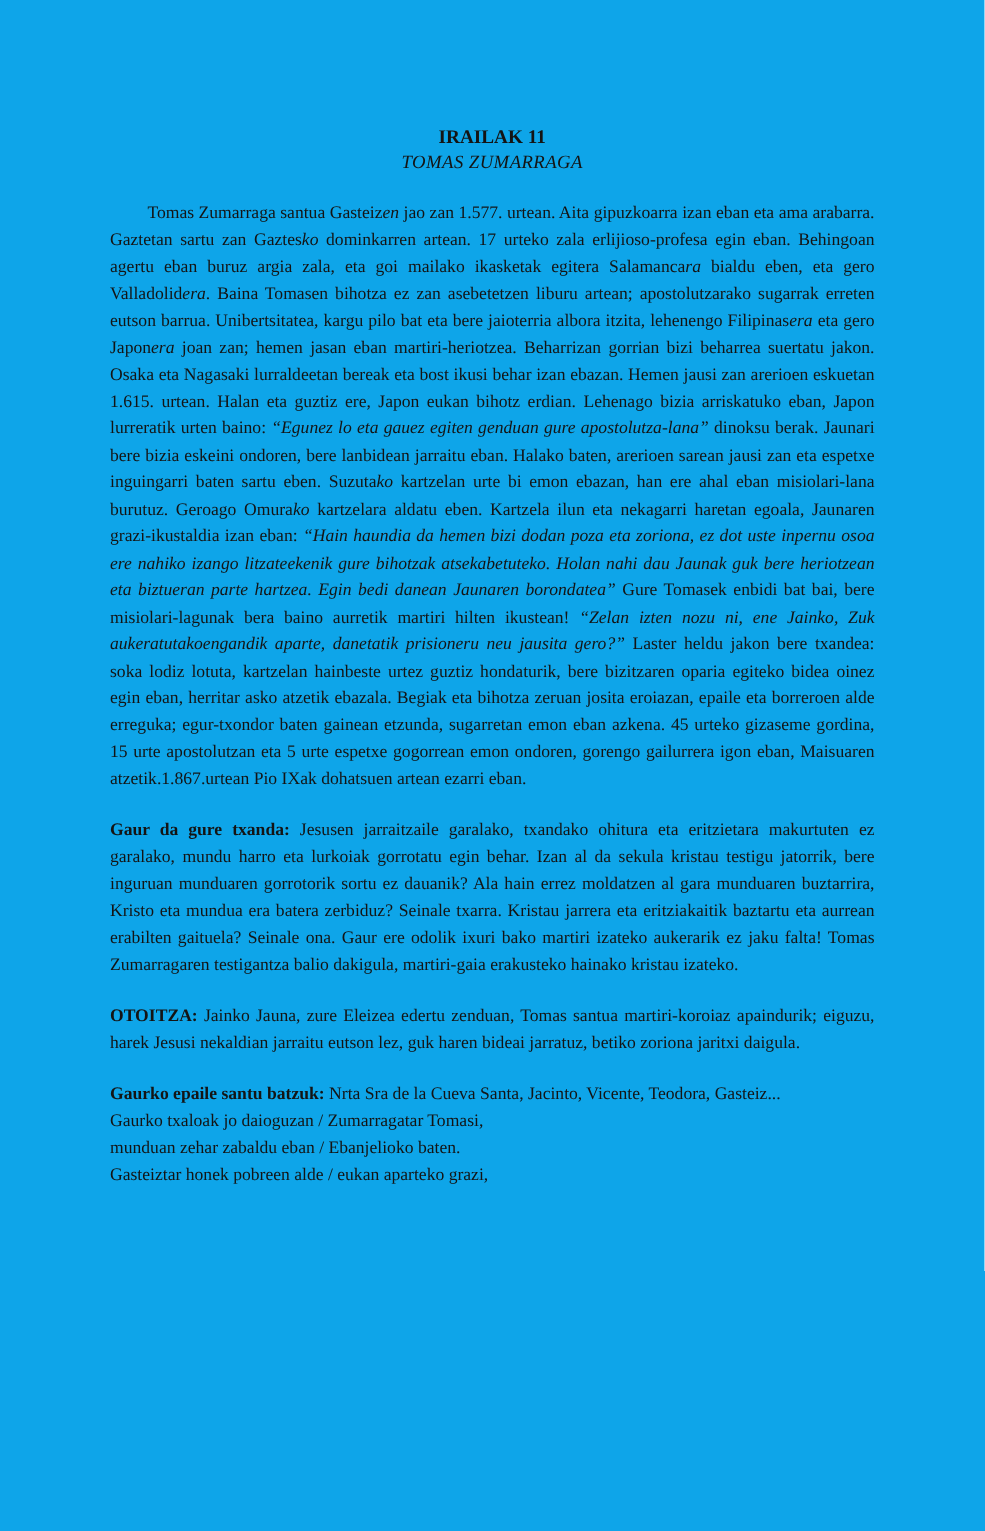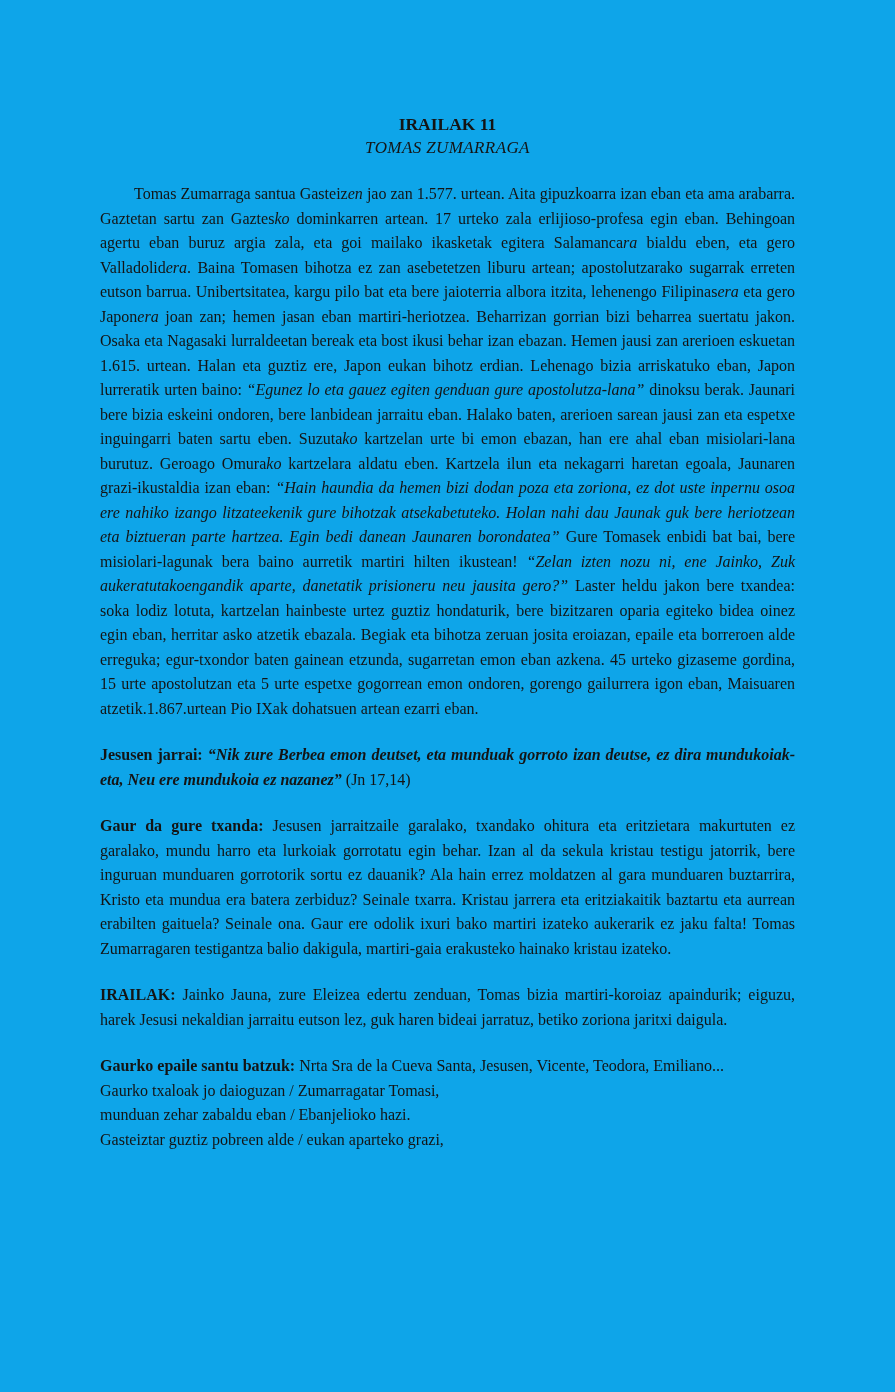--- a/index.html
+++ b/index.html
@@ -51,21 +51,20 @@
 </head>
 <body>
 
 <div class="page">
   <div class="doc-header">
     <div class="date-title">IRAILAK 11</div>
     <div class="saint-title">TOMAS ZUMARRAGA</div>
   </div>
   <div class="doc-body">
       <p class="para justify indent"><span>Tomas Zumarraga santua Gasteiz</span><span class="it">en</span><span> jao zan 1.577. urtean. Aita gipuzkoarra izan eban eta ama arabarra. Gaztetan sartu zan Gaztes</span><span class="it">ko</span><span> dominkarren artean. 17 urteko zala erlijioso-profesa egin eban. Behingoan agertu eban buruz argia zala, eta goi mailako ikasketak egitera Salamanca</span><span class="it">ra</span><span> bialdu eben, eta gero Valladolid</span><span class="it">era</span><span>. Baina Tomasen bihotza ez zan asebetetzen liburu artean; apostolutzarako sugarrak erreten eutson barrua. Unibertsitatea, kargu pilo bat eta bere jaioterria albora itzita, lehenengo Filipinas</span><span class="it">era</span><span> eta gero Japon</span><span class="it">era</span><span> joan zan; hemen jasan eban martiri-heriotzea. Beharrizan gorrian bizi  beharrea suertatu jakon. Osaka eta Nagasaki lurraldeetan bereak eta bost ikusi behar izan ebazan. Hemen jausi zan arerioen eskuetan 1.615. urtean. Halan eta guztiz ere, Japon eukan bihotz erdian. Lehenago bizia arriskatuko eban, Japon lurreratik urten baino: </span><span class="it">“Egunez lo eta gauez egiten genduan gure apostolutza-lana”</span><span> dinoksu berak. Jaunari bere bizia eskeini ondoren, bere lanbidean jarraitu eban. Halako baten, arerioen sarean jausi zan eta espetxe inguingarri baten sartu eben. Suzuta</span><span class="it">ko</span><span> kartzelan urte bi emon ebazan, han ere ahal eban misiolari-lana burutuz. Geroago Omura</span><span class="it">ko</span><span> kartzelara aldatu eben. Kartzela ilun eta nekagarri haretan egoala, Jaunaren grazi-ikustaldia izan eban: </span><span class="it">“Hain haundia da hemen bizi dodan poza eta zoriona, ez dot uste inpernu osoa ere nahiko izango litzateekenik gure bihotzak atsekabetuteko. Holan nahi dau Jaunak guk bere heriotzean eta biztueran parte hartzea. Egin bedi danean Jaunaren borondatea”</span><span> Gure Tomasek enbidi bat bai, bere misiolari-lagunak bera baino aurretik martiri hilten ikustean! </span><span class="it">“Zelan izten nozu ni, ene Jainko, Zuk aukeratutakoengandik aparte, danetatik prisioneru neu jausita gero?”</span><span> Laster heldu jakon bere txandea: soka lodiz lotuta, kartzelan hainbeste urtez guztiz hondaturik, bere bizitzaren oparia egiteko bidea oinez egin eban, herritar asko atzetik ebazala. Begiak eta bihotza zeruan josita eroiazan, epaile eta borreroen alde erreguka; egur-txondor baten gainean etzunda, sugarretan emon eban azkena. 45 urteko gizaseme gordina, 15 urte apostolutzan eta 5 urte espetxe gogorrean emon ondoren, gorengo gailurrera igon eban, Maisuaren atzetik.1.867.urtean Pio IXak dohatsuen artean ezarri eban.</span></p>
-      <p class="para justify"><span class="bd">Jesusen jarrai: </span><span class="it bd">“Nik zure Berbea emon deutset, eta munduak gorroto izan deutse, ez dira mundukoiak-eta, Neu ere mundukoia ez nazanez”</span><span> (Jn 17,14)</span></p>
       <p class="para justify"><span class="bd">Gaur da gure txanda: </span><span>Jesusen jarraitzaile garalako, txandako ohitura eta eritzietara makurtuten ez garalako, mundu harro eta lurkoiak gorrotatu egin behar. Izan al da sekula kristau testigu jatorrik, bere inguruan munduaren gorrotorik sortu ez dauanik? Ala hain errez moldatzen al gara munduaren buztarrira, Kristo eta mundua era batera zerbiduz? Seinale txarra. Kristau jarrera eta eritziakaitik baztartu eta aurrean erabilten gaituela? Seinale ona. Gaur ere odolik  ixuri bako martiri izateko aukerarik ez jaku falta! Tomas Zumarragaren testigantza balio dakigula, martiri-gaia erakusteko hainako kristau izateko.</span></p>
-      <p class="para justify"><span class="bd">IRAILAK: </span><span>Jainko Jauna, zure Eleizea edertu zenduan, Tomas bizia martiri-koroiaz apaindurik; eiguzu, harek Jesusi nekaldian jarraitu eutson lez, guk haren bideai jarratuz, betiko zoriona jaritxi daigula.</span></p>
-      <p class="para justify tight"><span class="bd">Gaurko epaile santu batzuk: </span><span>Nrta Sra de la Cueva Santa, Jesusen, Vicente, Teodora, Emiliano...</span></p>
+      <p class="para justify"><span class="bd">OTOITZA: </span><span>Jainko Jauna, zure Eleizea edertu zenduan, Tomas santua martiri-koroiaz apaindurik; eiguzu, harek Jesusi nekaldian jarraitu eutson lez, guk haren bideai jarratuz, betiko zoriona jaritxi daigula.</span></p>
+      <p class="para justify tight"><span class="bd">Gaurko epaile santu batzuk: </span><span>Nrta Sra de la Cueva Santa, Jacinto, Vicente, Teodora, Gasteiz...</span></p>
       <p class="para center tight"><span>Gaurko txaloak jo daioguzan / Zumarragatar Tomasi,</span></p>
-      <p class="para center tight"><span>munduan zehar zabaldu eban / Ebanjelioko hazi.</span></p>
-      <p class="para center tight"><span>Gasteiztar guztiz pobreen alde / eukan aparteko grazi,</span></p>
+      <p class="para center tight"><span>munduan zehar zabaldu eban / Ebanjelioko baten.</span></p>
+      <p class="para center tight"><span>Gasteiztar honek pobreen alde / eukan aparteko grazi,</span></p>
     </div>
 </div>
 
 </body></html>

